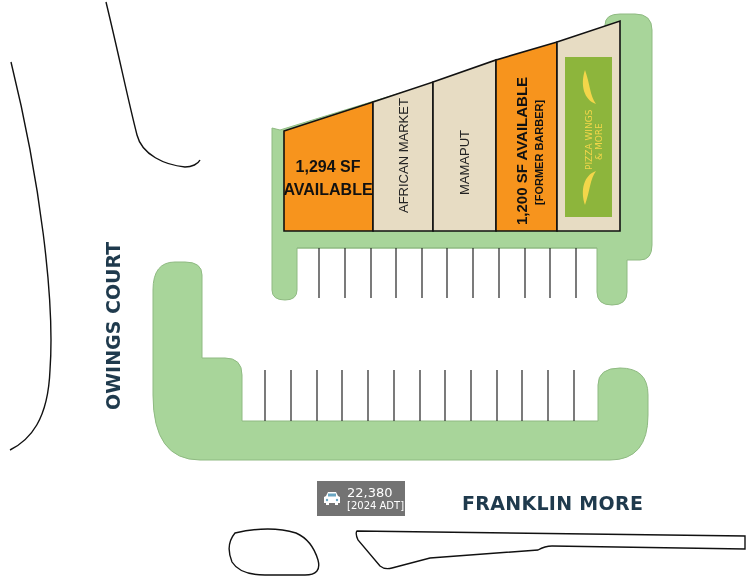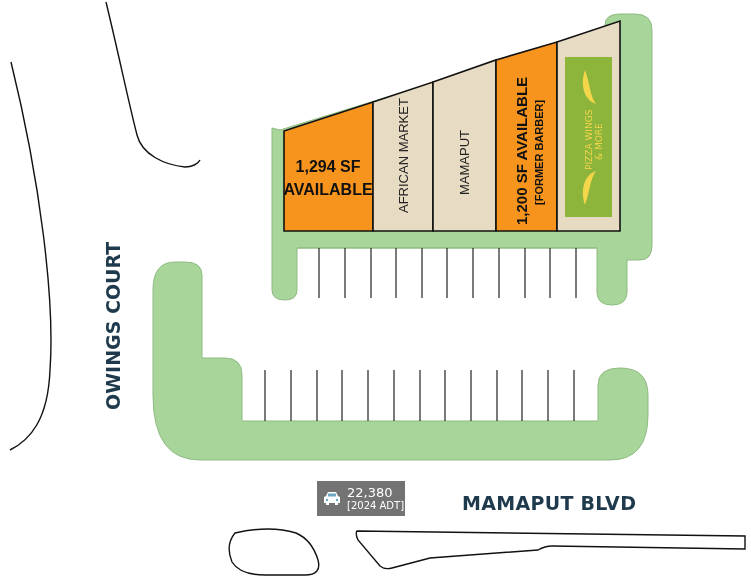--- a/index.html
+++ b/index.html
@@ -91,14 +91,14 @@
       <circle cx="5" cy="9" r="1.2" fill="#6aa6c2"></circle>
         <circle cx="15" cy="9" r="1.2" fill="#6aa6c2"></circle>
     </svg>
   </div>
   <div class="nums">
     <span class="count">22,380</span>
     <span class="sub">[2024 ADT]</span>
   </div>
 </div>
 
-<div id="franklin" class="road-label">MAMAPUT BLVD</div>
+<div id="franklin" class="road-label">FRANKLIN MORE</div>
 <div id="owings" class="road-label">OWINGS COURT</div>
 
 </body></html>

